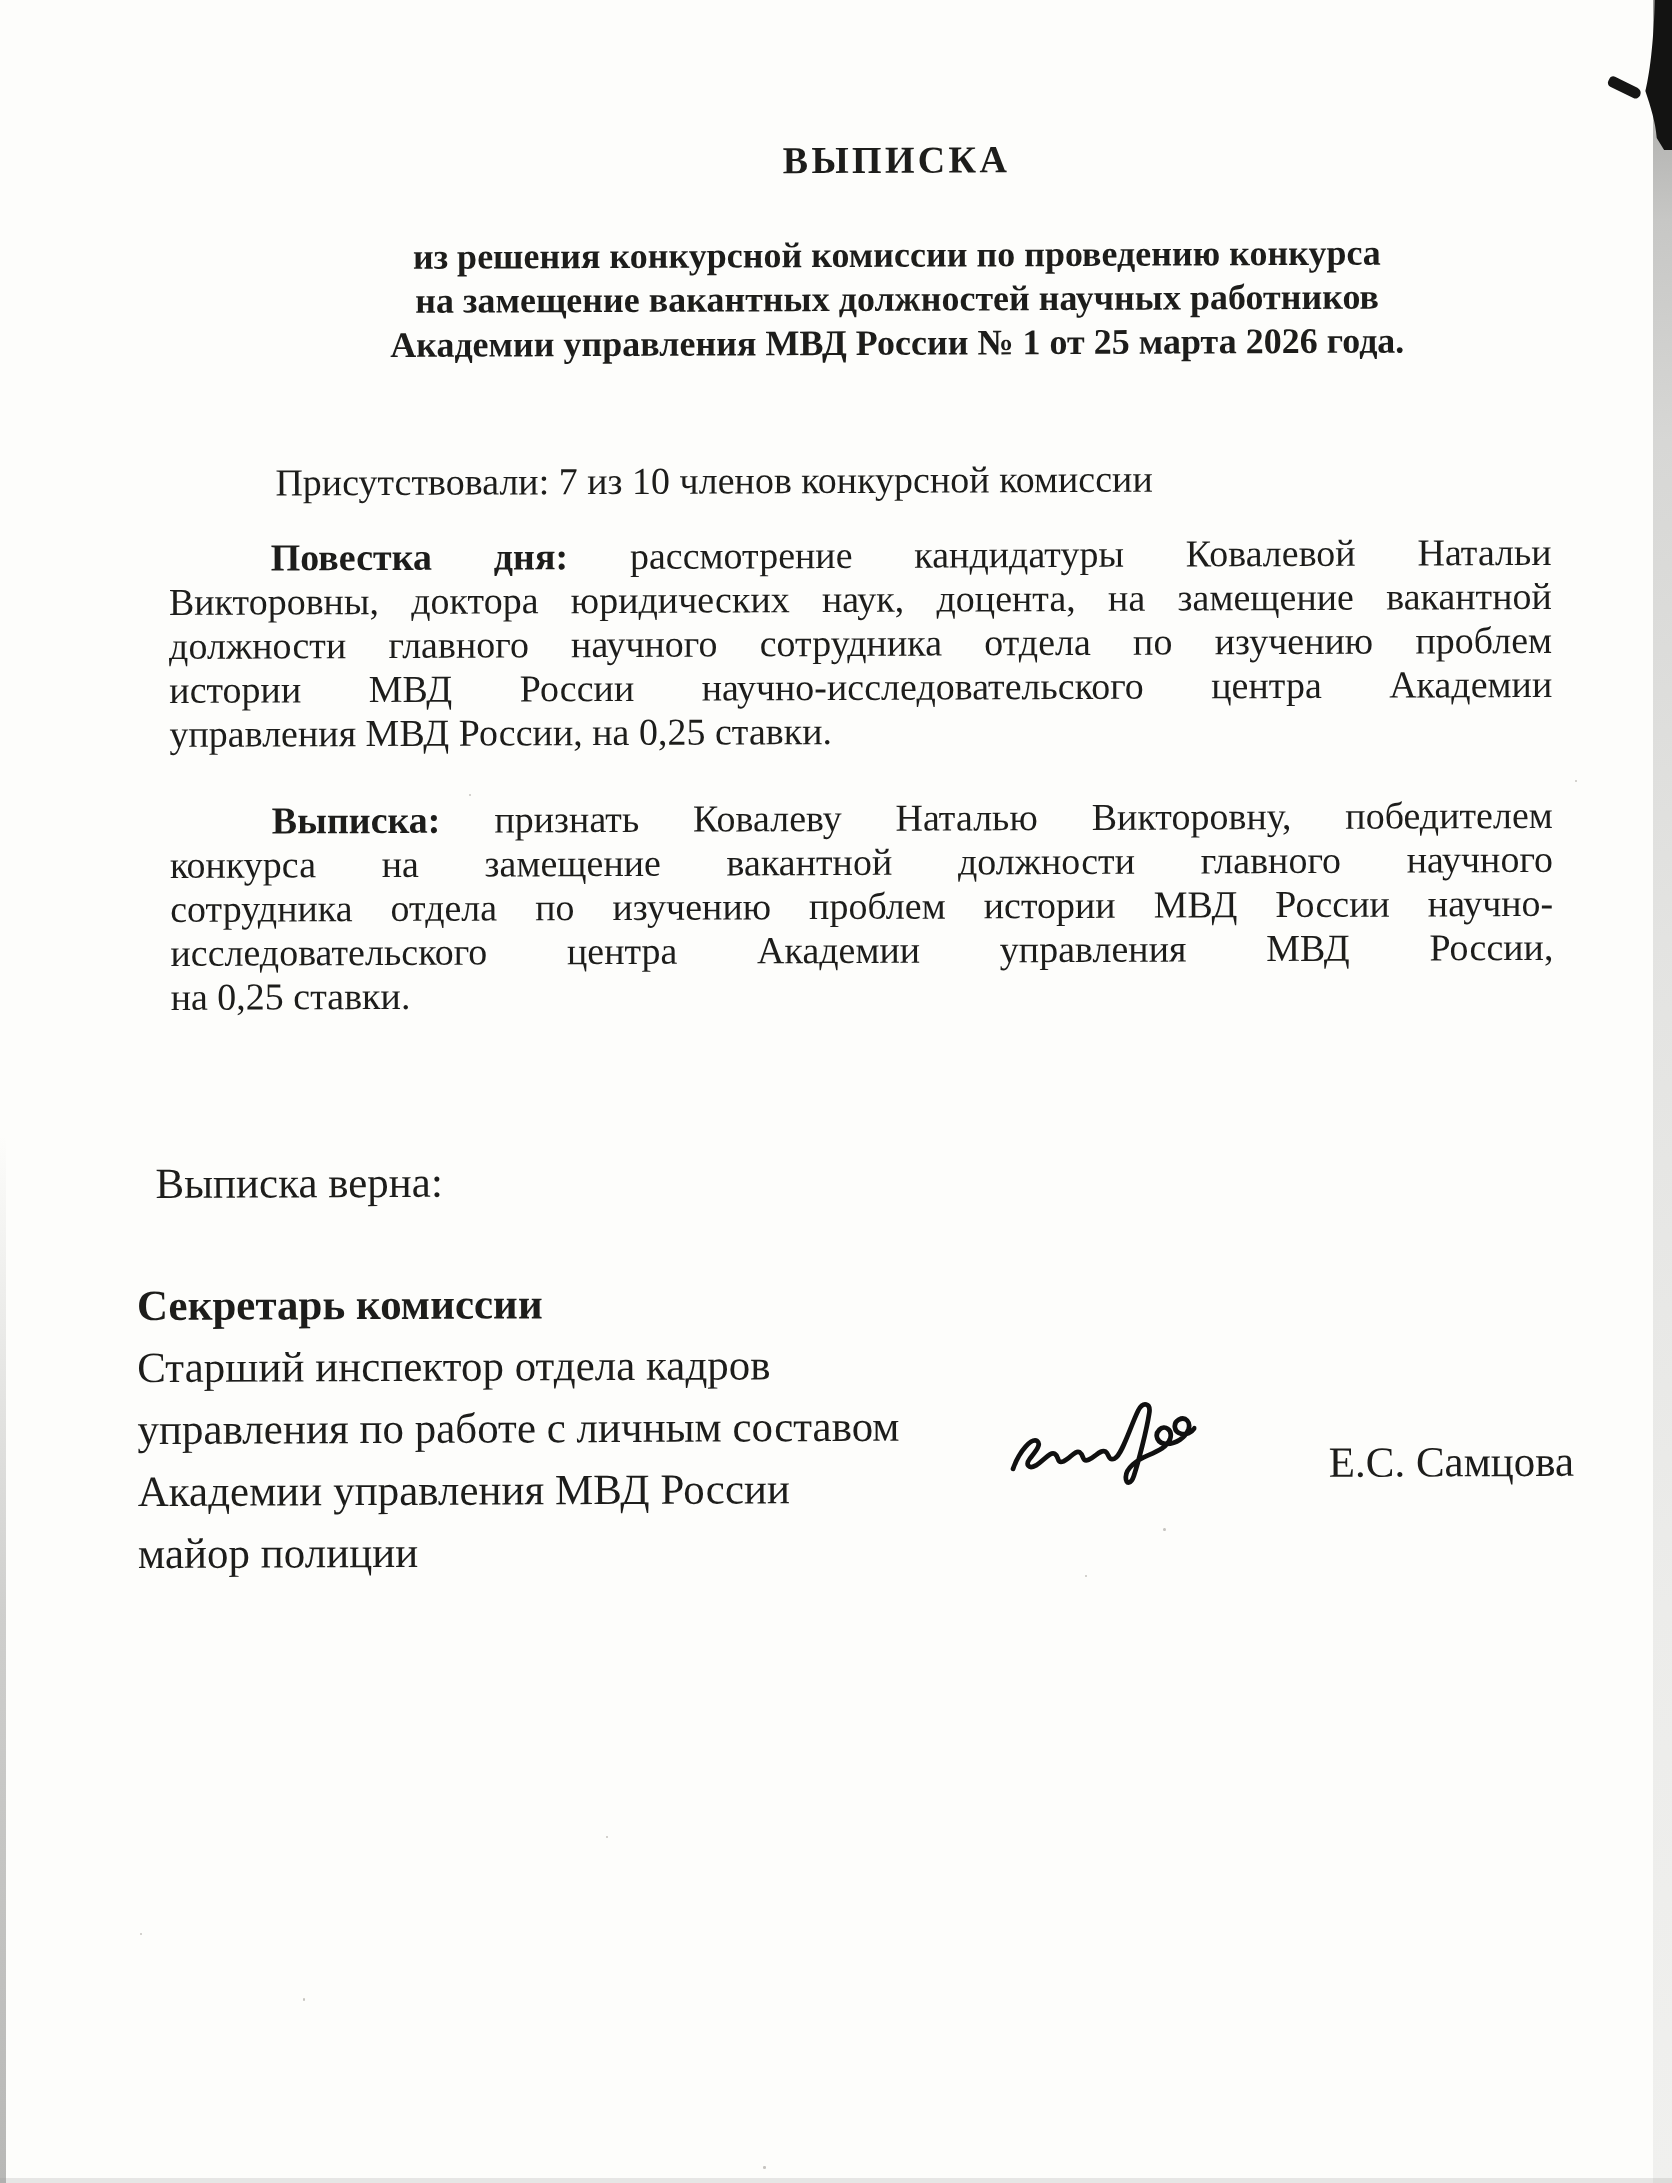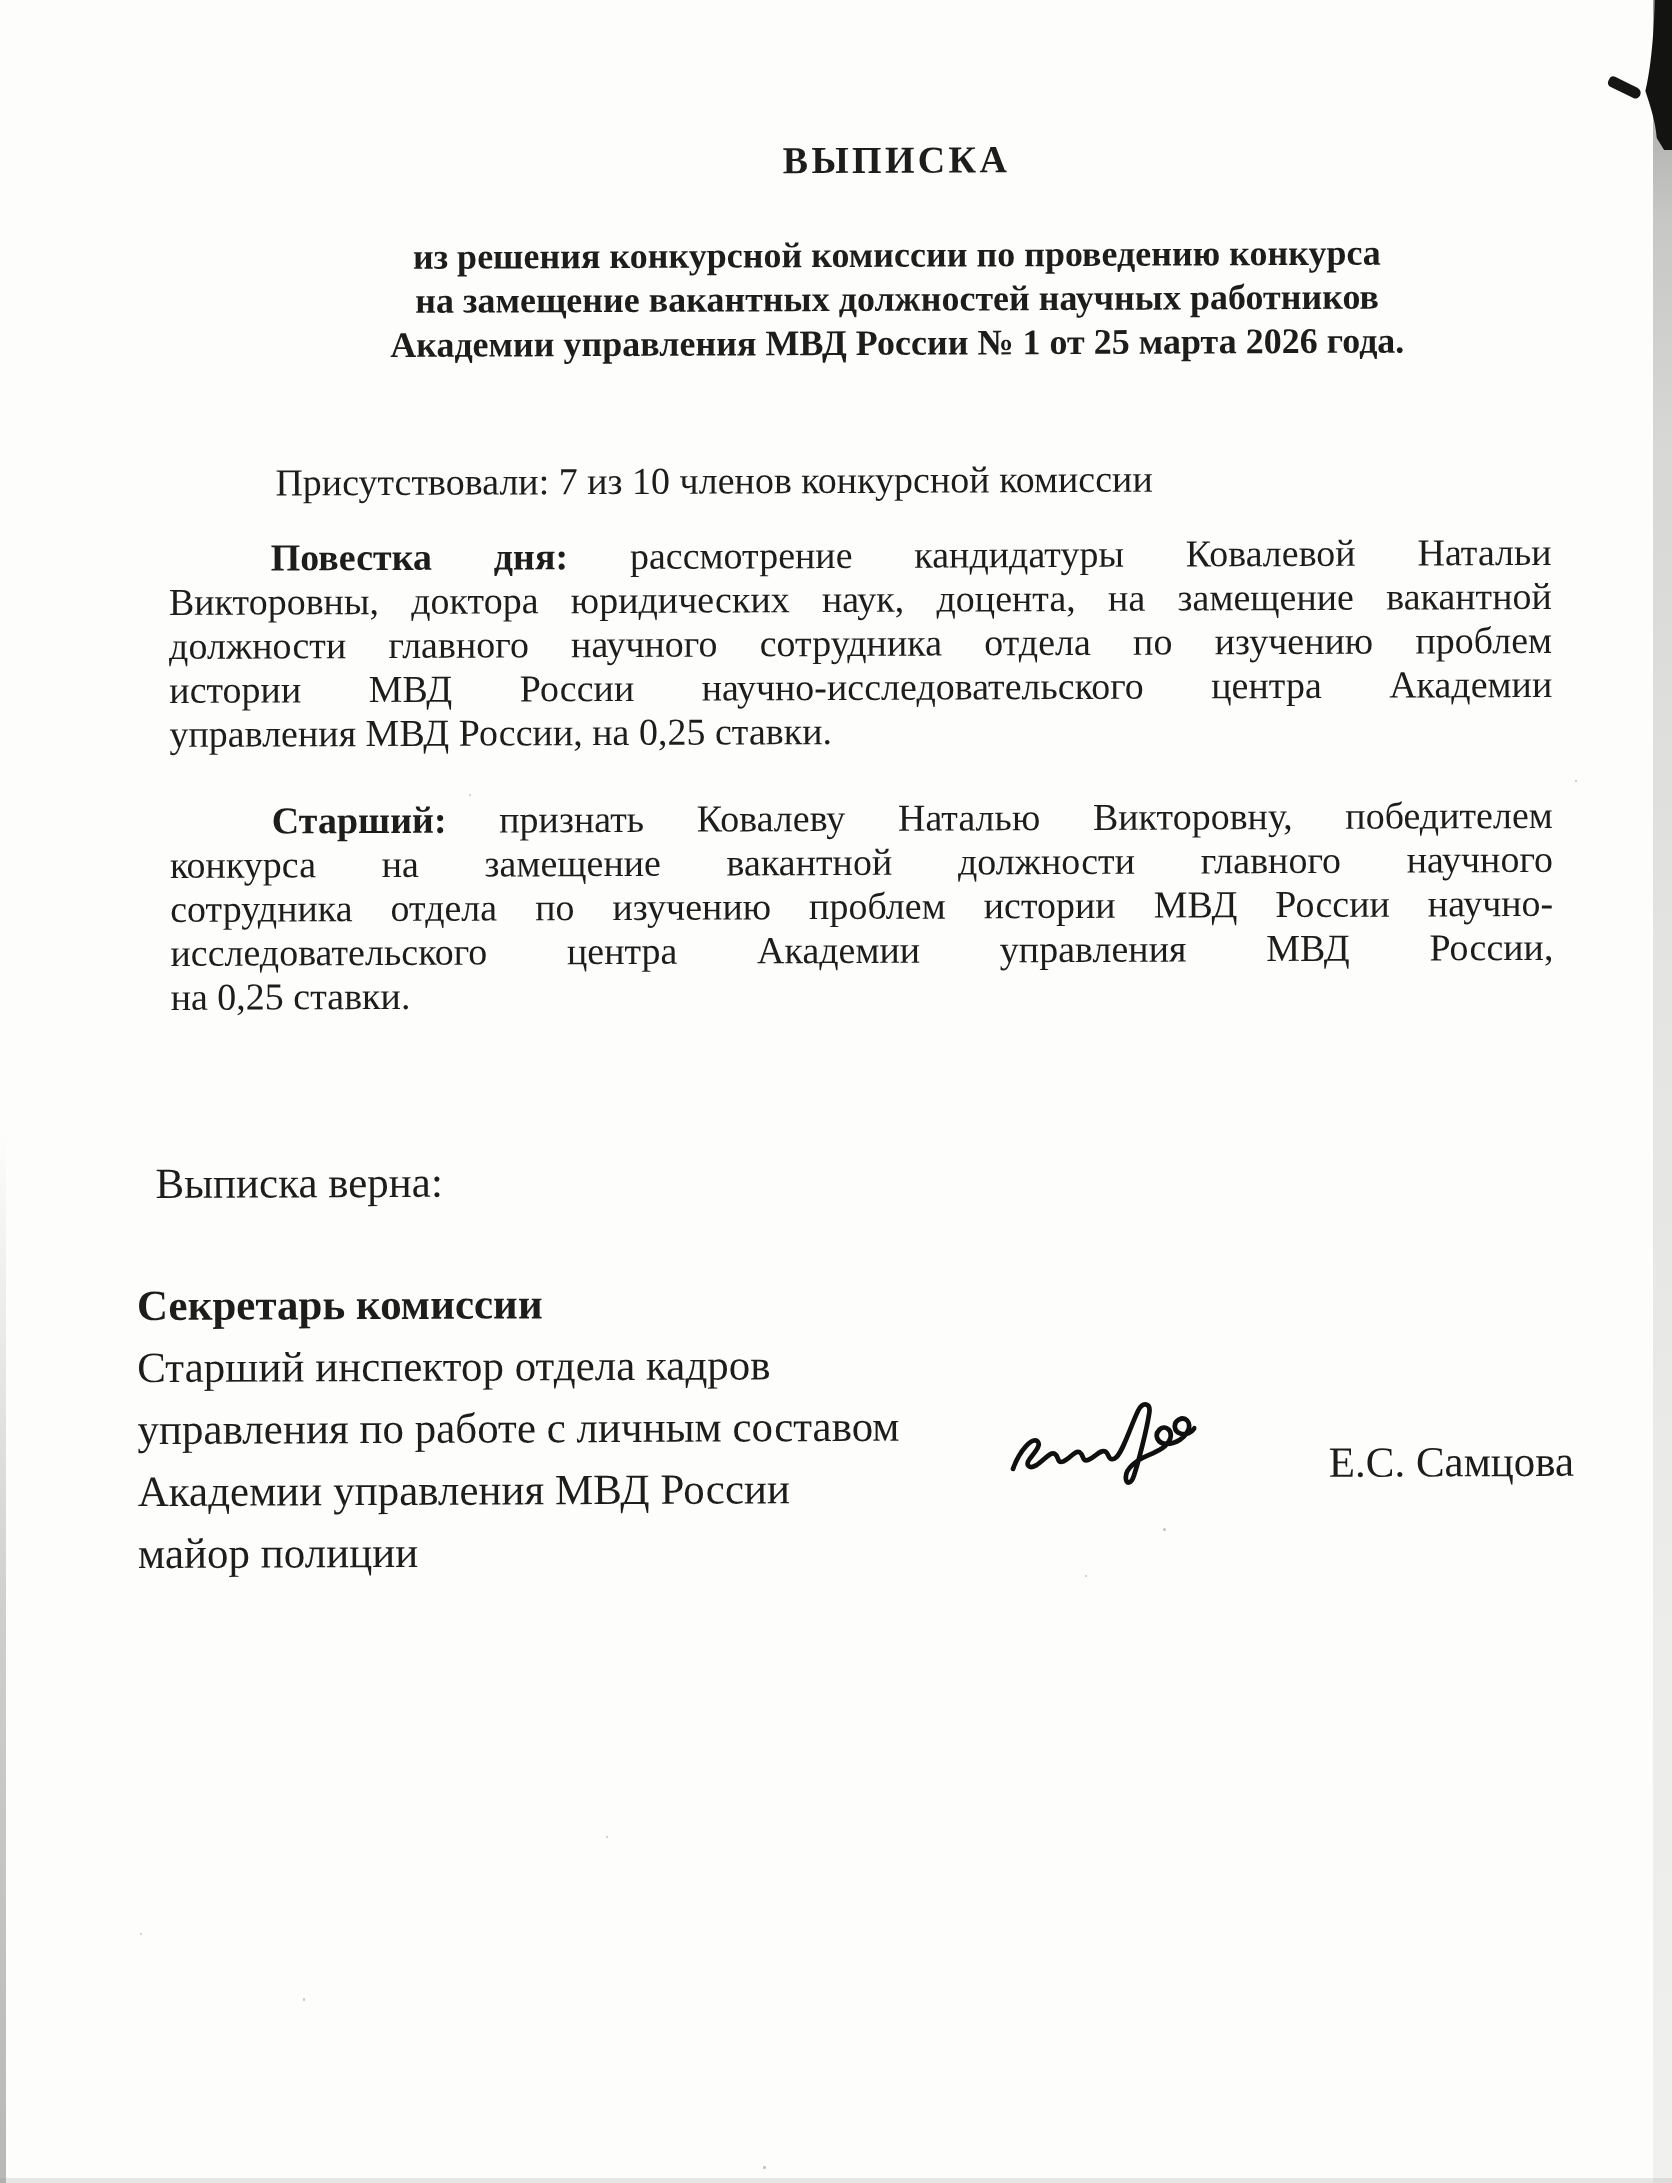--- a/index.html
+++ b/index.html
@@ -144,21 +144,21 @@
       <span>рассмотрение кандидатуры Ковалевой Натальи</span>
     </div>
     <div class="jline">Викторовны, доктора юридических наук, доцента, на замещение вакантной</div>
     <div class="jline">должности главного научного сотрудника отдела по изучению проблем</div>
     <div class="jline">истории МВД России научно-исследовательского центра Академии</div>
     <div class="jline last">управления МВД России, на 0,25 ставки.</div>
   </div>
 
   <div class="para decision">
     <div class="jline first">
-      <span class="lead">Старший:</span>
+      <span class="lead">Выписка:</span>
       <span>признать Ковалеву Наталью Викторовну, победителем</span>
     </div>
     <div class="jline">конкурса на замещение вакантной должности главного научного</div>
     <div class="jline">сотрудника отдела по изучению проблем истории МВД России научно-</div>
     <div class="jline">исследовательского центра Академии управления МВД России,</div>
     <div class="jline last">на 0,25 ставки.</div>
   </div>
 
   <div class="certify">Выписка верна:</div>
 

